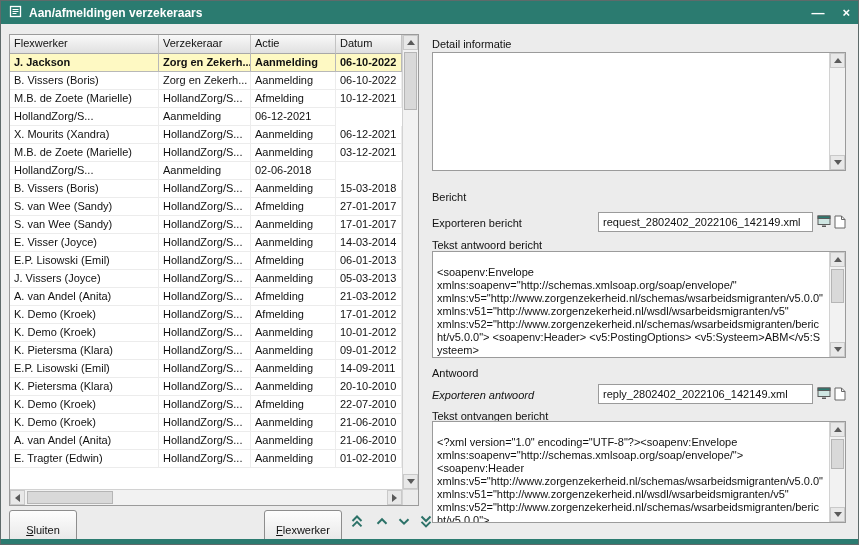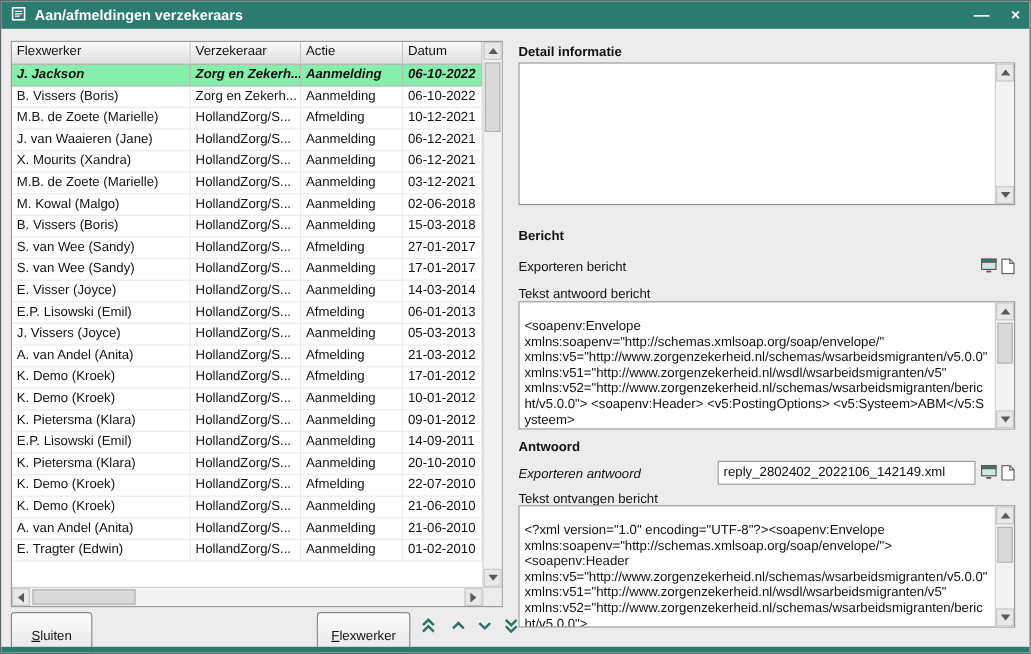--- a/index.html
+++ b/index.html
@@ -18,21 +18,21 @@
 
   
   .table-wrap { position:absolute; left:8px; top:33px; width:410px; height:472px;
                 background:#fff; border:1px solid #9b9b9b; }
   .tgrid { position:absolute; left:0; top:0; right:16px; bottom:16px; overflow:hidden; background:#fff; }
   .thead, .trow { display:grid; grid-template-columns:149px 92px 85px 66px; }
   .th { height:19px; background:linear-gradient(#f9f9f9,#e0e0e0); border-right:1px solid #c3c3c3;
         border-bottom:1px solid #a8a8a8; padding:2px 4px; white-space:nowrap; overflow:hidden; }
   .td { height:18px; padding:2px 4px; border-right:1px solid #ececec; border-bottom:1px solid #ececec;
         white-space:nowrap; overflow:hidden; }
-  .trow.selected { background:#86efac; font-weight:bold;font-style:italic; }
+  .trow.selected { background:#fef9c3; font-weight:bold; }
   .trow.selected .td { border-right-color:#b8b8b8; border-bottom-color:#b8b8b8; }
 
   
   .sb-btn { display:flex; align-items:center; justify-content:center; background:#e8e8e8;
             border:1px solid #c9c9c9; }
   .tri-up    { width:0;height:0;border-left:4px solid transparent;border-right:4px solid transparent;border-bottom:5px solid #5a5a5a; }
   .tri-down  { width:0;height:0;border-left:4px solid transparent;border-right:4px solid transparent;border-top:5px solid #5a5a5a; }
   .tri-left  { width:0;height:0;border-top:4px solid transparent;border-bottom:4px solid transparent;border-right:5px solid #5a5a5a; }
   .tri-right { width:0;height:0;border-top:4px solid transparent;border-bottom:4px solid transparent;border-left:5px solid #5a5a5a; }
 
@@ -45,21 +45,21 @@
   .hsb { position:absolute; left:0; right:16px; bottom:0; height:16px; background:#f2f2f2; border-top:1px solid #d2d2d2; }
   .hsb .sb-btn { position:absolute; top:0; width:15px; height:15px; }
   .hsb .sb-btn.lft { left:0; }
   .hsb .sb-btn.rgt { right:0; }
   .hthumb { position:absolute; top:1px; height:13px; left:17px; width:86px; background:#d9d9d9; border:1px solid #b5b5b5; }
   .sb-corner { position:absolute; right:0; bottom:0; width:16px; height:16px; background:#ececec;
                border-left:1px solid #d2d2d2; border-top:1px solid #d2d2d2; }
 
   
   .lab { position:absolute; white-space:nowrap; }
-  .bold { font-weight:bold;text-align:center; }
+  .bold { font-weight:normal;text-align:center; }
   .panel-box { position:absolute; background:#fff; border:1px solid #9b9b9b; }
   .xml-content { position:absolute; left:0; top:0; right:16px; bottom:0; padding:14px 4px;
                  white-space:pre-wrap; word-break:break-all; line-height:13px; overflow:hidden; }
   .field { position:absolute; height:20px; background:#fff; border:1px solid #9b9b9b;
            padding:2px 4px; line-height:14px; white-space:nowrap; overflow:hidden; }
   .mini-icon { position:absolute; width:15px; height:17px; display:flex; align-items:center;
                justify-content:center; cursor:default; }
 
   
   .btn { position:absolute; top:509px; height:40px; background:linear-gradient(#fdfdfd,#e2e2e2);
@@ -115,42 +115,40 @@
   </div>
 
   <div class="trow">
     <div class="td">M.B. de Zoete (Marielle)</div>
     <div class="td">HollandZorg/S...</div>
     <div class="td">Afmelding</div>
     <div class="td">10-12-2021</div>
   </div>
 
   <div class="trow">
-    <div class="td">J. van Waaieren (Jane)</div>
     <div class="td">HollandZorg/S...</div>
     <div class="td">Aanmelding</div>
     <div class="td">06-12-2021</div>
   </div>
 
   <div class="trow">
     <div class="td">X. Mourits (Xandra)</div>
     <div class="td">HollandZorg/S...</div>
     <div class="td">Aanmelding</div>
     <div class="td">06-12-2021</div>
   </div>
 
   <div class="trow">
     <div class="td">M.B. de Zoete (Marielle)</div>
     <div class="td">HollandZorg/S...</div>
     <div class="td">Aanmelding</div>
     <div class="td">03-12-2021</div>
   </div>
 
   <div class="trow">
-    <div class="td">M. Kowal (Malgo)</div>
     <div class="td">HollandZorg/S...</div>
     <div class="td">Aanmelding</div>
     <div class="td">02-06-2018</div>
   </div>
 
   <div class="trow">
     <div class="td">B. Vissers (Boris)</div>
     <div class="td">HollandZorg/S...</div>
     <div class="td">Aanmelding</div>
     <div class="td">15-03-2018</div>
@@ -293,20 +291,21 @@
           <span class="tri-up"></span>
         </div>
       <div class="sb-btn bot">
           <span class="tri-down"></span>
         </div>
     </div>
   </div>
 
   <div class="lab bold" style="left:431px; top:190px;">Bericht</div>
   <div class="lab" style="left:431px; top:216px;">Exporteren bericht</div>
+  <div class="field" style="left:597px; top:211px; width:215px;">request_2802402_2022106_142149.xml</div>
   <div class="mini-icon" style="left:815px; top:212px;">
     <svg width="14" height="13" viewBox="0 0 14 13">
         <rect x="1" y="1" width="12" height="8.5" fill="#cfe6e2" stroke="#5a5a5a"></rect>
         <rect x="1" y="1" width="12" height="2.5" fill="#2b7b70" stroke="#5a5a5a"></rect>
         <rect x="5" y="10.5" width="4" height="1.5" fill="#5a5a5a"></rect>
       </svg>
   </div>
   <div class="mini-icon" style="left:831px; top:212px;">
     <svg width="12" height="14" viewBox="0 0 12 14">
         <path d="M1,1 h6.5 l3.5,3.5 v8.5 h-10 z" fill="#fff" stroke="#666"></path>

